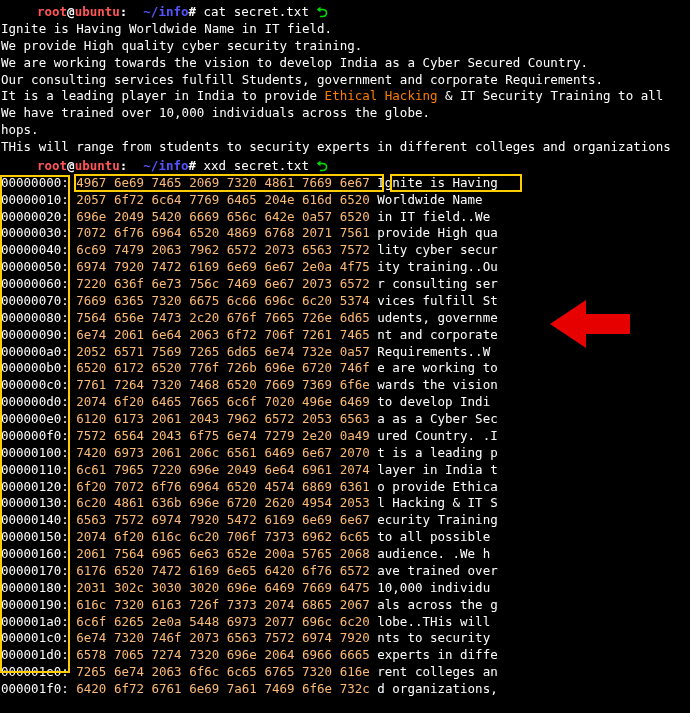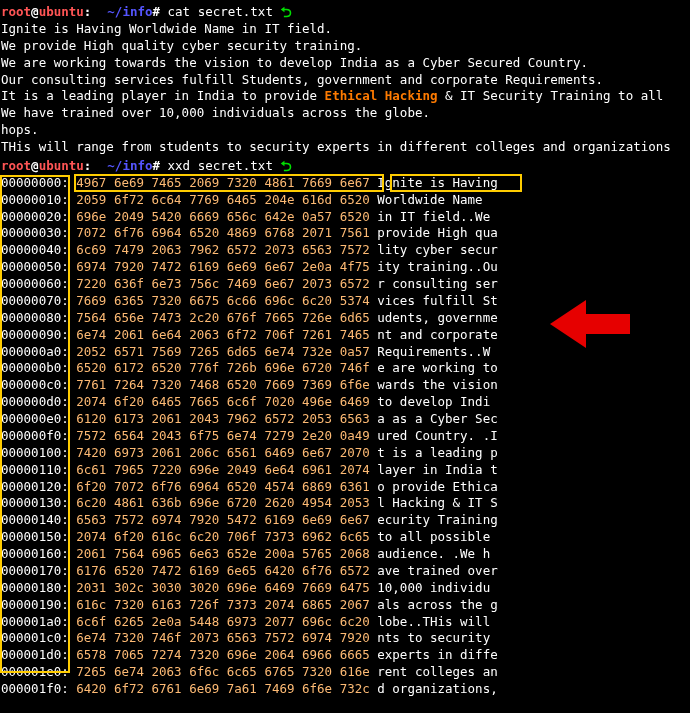--- a/index.html
+++ b/index.html
@@ -10,29 +10,29 @@
     font-size: 12.5px;
     line-height: 1.35;
     color: #fff;
     width: 690px;
     overflow: hidden;
     white-space: nowrap;
   }
   .term {
     padding: 2px 0 0 1px;
   }
-  .prompt .user { color: #ff5555; font-weight: bold; }
+  .prompt .user { color: #ff5555; font-weight: bold; padding-left: 36px; }
   .prompt .at   { color: #fff; font-weight: bold;}
   .prompt .host { color: #ff5555; font-weight: bold; text-align: right;}
   .prompt .colon{ color: #fff; font-weight: bold;}
   .prompt .path { color: #5555ff; font-weight: bold; margin-left: 16px;}
   .prompt .hash { color: #fff; font-weight: bold;}
   .cmd { color: #fff; }
   .out { color: #fff; }
-  .kw  { color: #ff7b00; font-weight: bold; }
+  .kw  { color: #ff7b00; font-weight: normal; }
   .arrow-up {
     display: inline-block;
     color: #00dd00;
     font-weight: bold;
     font-size: 14px;
     transform: translateY(1px);
   }
   .hex-box {
     position: relative;
     display: inline-block;
@@ -88,21 +88,21 @@
   <div class="prompt">
     <span class="user">root</span><span class="at">@</span><span class="host">ubuntu</span><span class="colon">:</span><span class="path">~/info</span><span class="hash">#</span>
     <span class="cmd">xxd secret.txt</span>
     <span class="arrow-up">⮌</span>
   </div>
 
   
   <div class="hex-box">
     <div id="hex-lines">
         <div><span class="hex-offset">00000000:</span><span class="hex-bytes"> 4967 6e69 7465 2069 7320 4861 7669 6e67</span><span class="hex-ascii">  Ignite is Having</span></div>
-        <div><span class="hex-offset">00000010:</span><span class="hex-bytes"> 2059 6f72 6c64 7769 6465 204e 616d 6520</span><span class="hex-ascii">   Worldwide Name </span></div>
+        <div><span class="hex-offset">00000010:</span><span class="hex-bytes"> 2057 6f72 6c64 7769 6465 204e 616d 6520</span><span class="hex-ascii">   Worldwide Name </span></div>
         <div><span class="hex-offset">00000020:</span><span class="hex-bytes"> 696e 2049 5420 6669 656c 642e 0a57 6520</span><span class="hex-ascii">  in IT field..We </span></div>
         <div><span class="hex-offset">00000030:</span><span class="hex-bytes"> 7072 6f76 6964 6520 4869 6768 2071 7561</span><span class="hex-ascii">  provide High qua</span></div>
         <div><span class="hex-offset">00000040:</span><span class="hex-bytes"> 6c69 7479 2063 7962 6572 2073 6563 7572</span><span class="hex-ascii">  lity cyber secur</span></div>
         <div><span class="hex-offset">00000050:</span><span class="hex-bytes"> 6974 7920 7472 6169 6e69 6e67 2e0a 4f75</span><span class="hex-ascii">  ity training..Ou</span></div>
         <div><span class="hex-offset">00000060:</span><span class="hex-bytes"> 7220 636f 6e73 756c 7469 6e67 2073 6572</span><span class="hex-ascii">  r consulting ser</span></div>
         <div><span class="hex-offset">00000070:</span><span class="hex-bytes"> 7669 6365 7320 6675 6c66 696c 6c20 5374</span><span class="hex-ascii">  vices fulfill St</span></div>
         <div><span class="hex-offset">00000080:</span><span class="hex-bytes"> 7564 656e 7473 2c20 676f 7665 726e 6d65</span><span class="hex-ascii">  udents, governme</span></div>
         <div><span class="hex-offset">00000090:</span><span class="hex-bytes"> 6e74 2061 6e64 2063 6f72 706f 7261 7465</span><span class="hex-ascii">  nt and corporate</span></div>
         <div><span class="hex-offset">000000a0:</span><span class="hex-bytes"> 2052 6571 7569 7265 6d65 6e74 732e 0a57</span><span class="hex-ascii">   Requirements..W</span></div>
         <div><span class="hex-offset">000000b0:</span><span class="hex-bytes"> 6520 6172 6520 776f 726b 696e 6720 746f</span><span class="hex-ascii">  e are working to</span></div>

